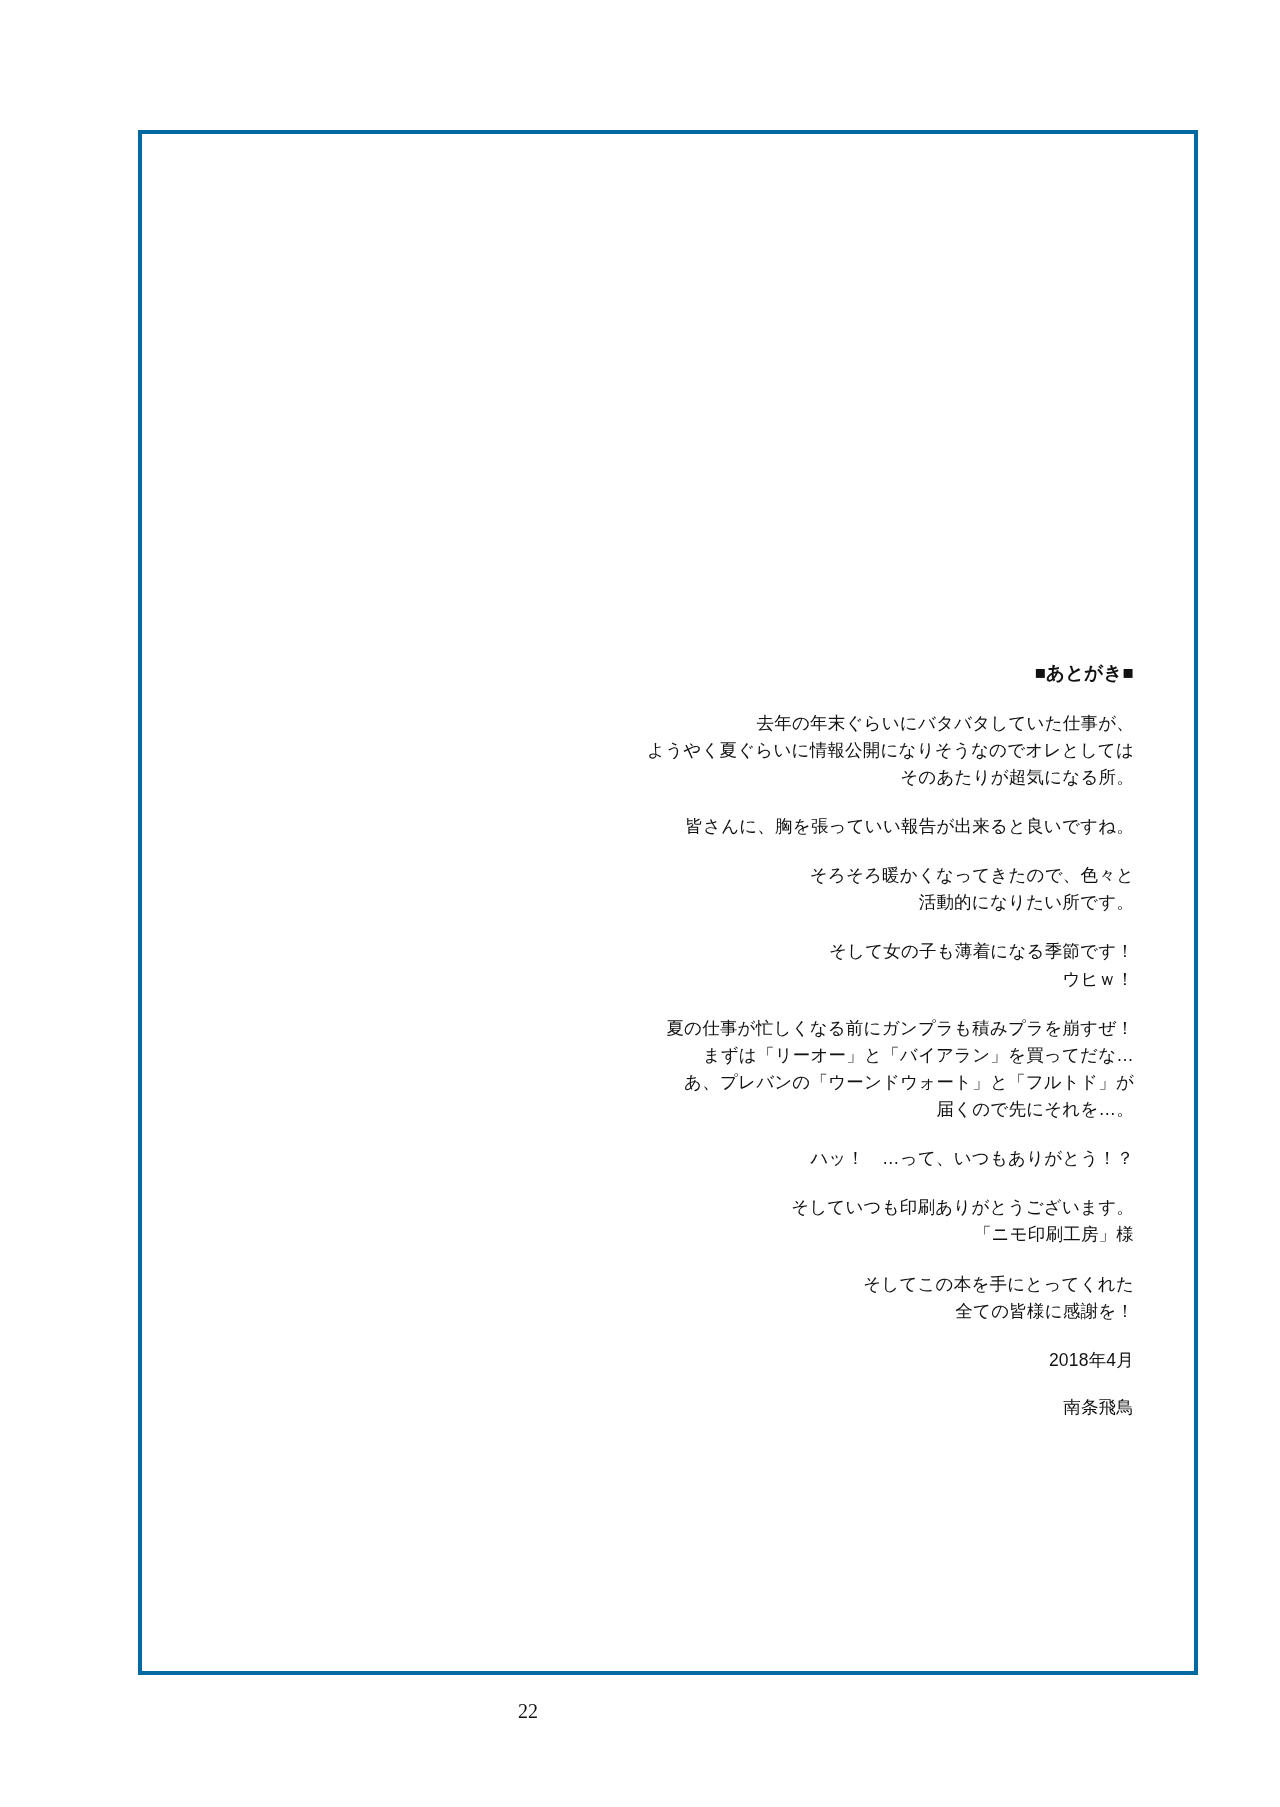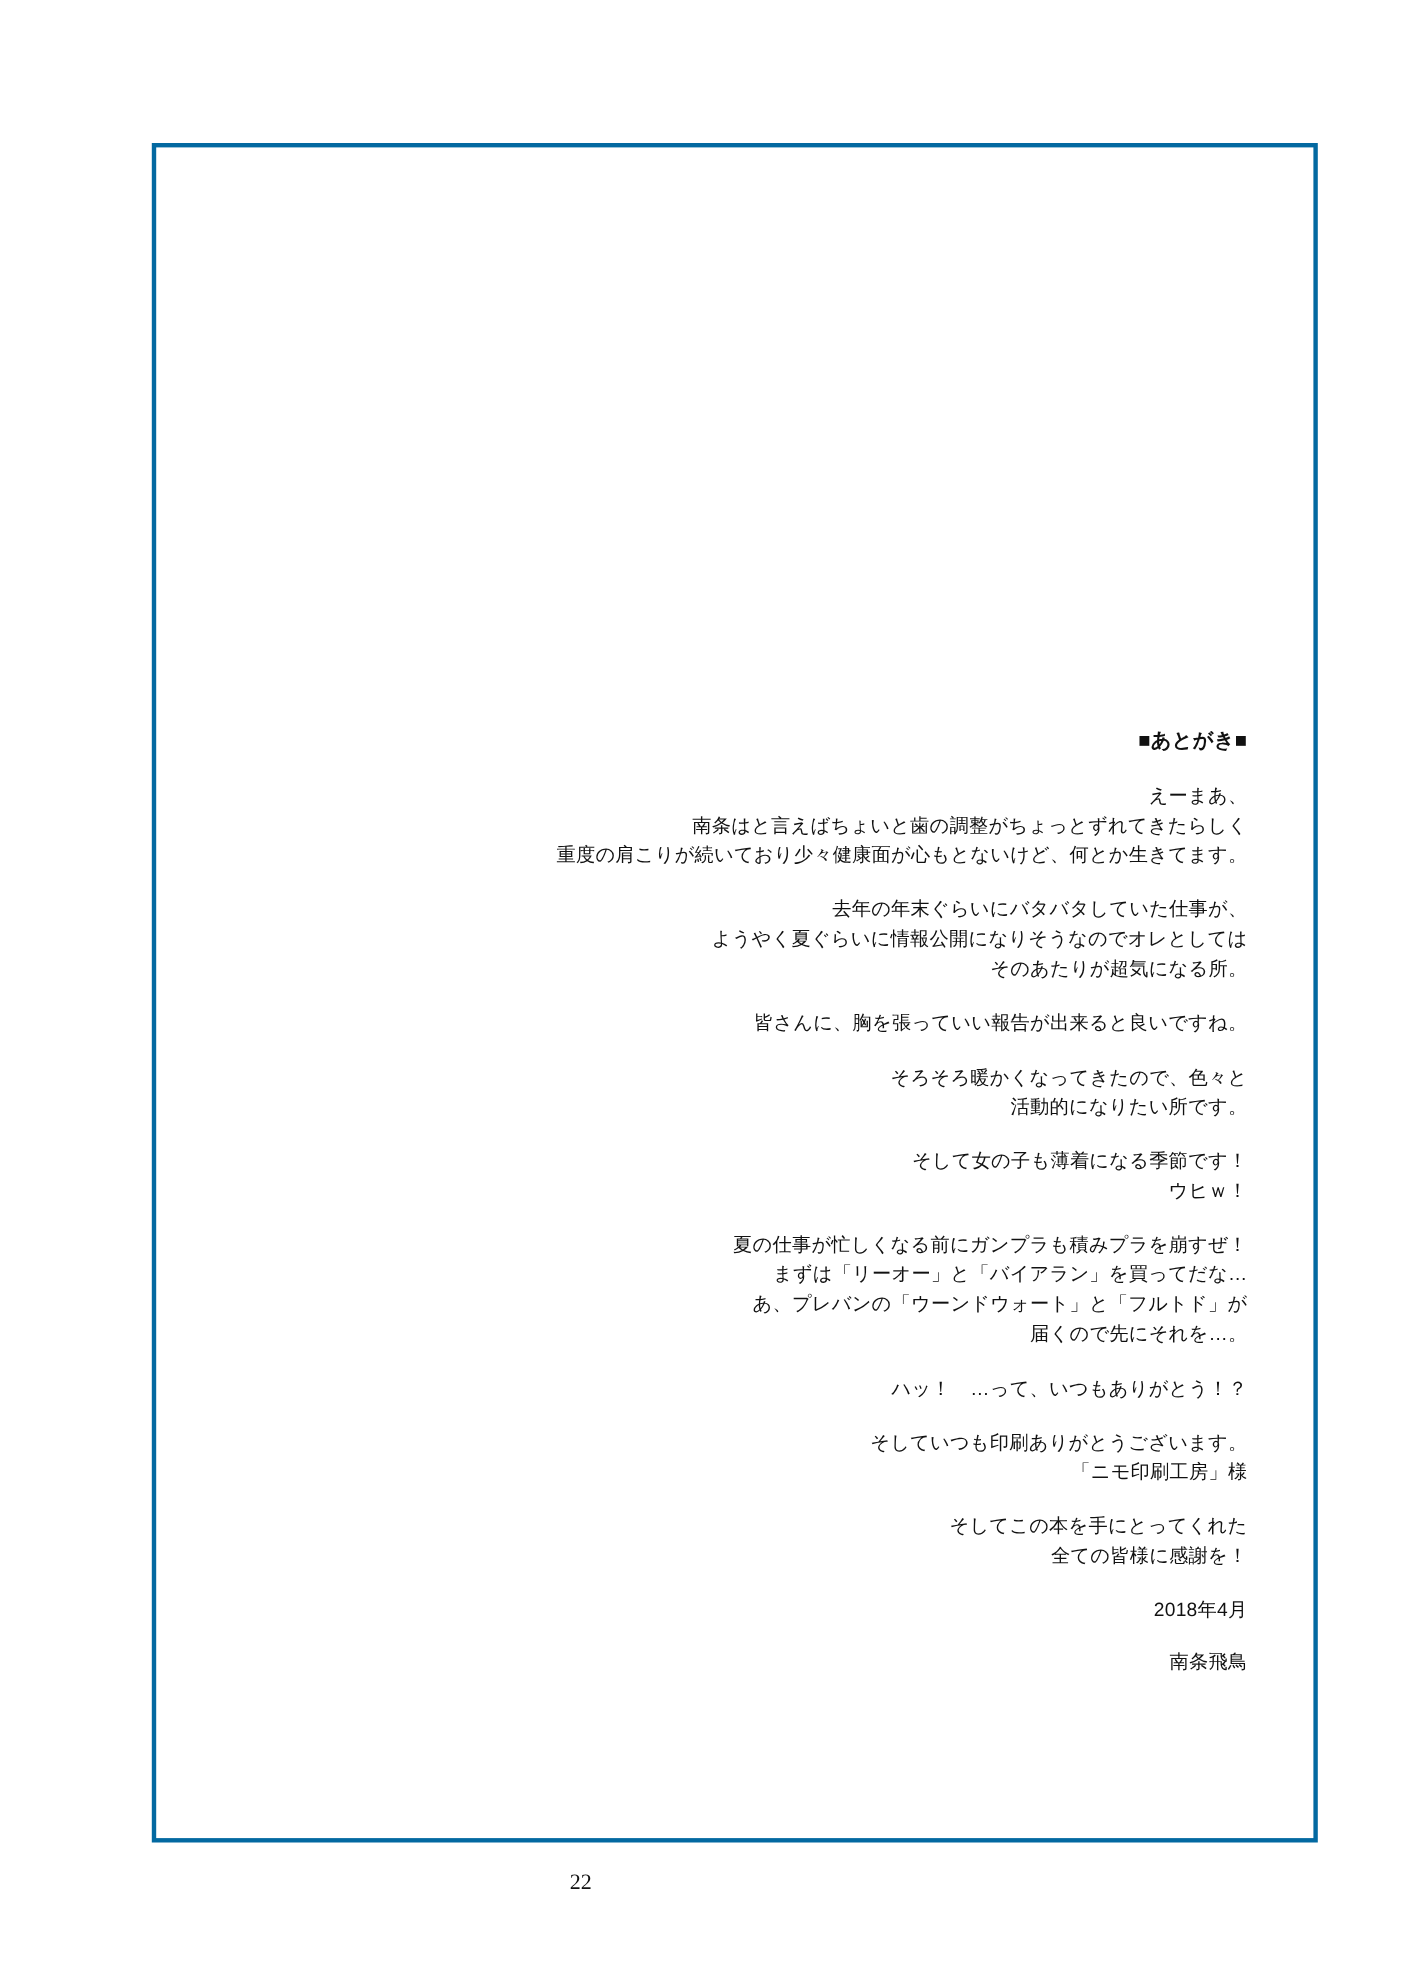--- a/index.html
+++ b/index.html
@@ -74,23 +74,20 @@
     font-family: "Liberation Serif", serif;
   }
 </style>
 </head>
 <body>
 
 <div class="page">
   <div class="frame">
     <div class="afterword">
       <div class="aw-title">■あとがき■</div>
-      <p class="para">えーまあ、
-南条はと言えばちょいと歯の調整がちょっとずれてきたらしく
-重度の肩こりが続いており少々健康面が心もとないけど、何とか生きてます。</p>
       <p class="para">去年の年末ぐらいにバタバタしていた仕事が、
 ようやく夏ぐらいに情報公開になりそうなのでオレとしては
 そのあたりが超気になる所。</p>
       <p class="para">皆さんに、胸を張っていい報告が出来ると良いですね。</p>
       <p class="para">そろそろ暖かくなってきたので、色々と
 活動的になりたい所です。</p>
       <p class="para">そして女の子も薄着になる季節です！
 ウヒｗ！</p>
       <p class="para">夏の仕事が忙しくなる前にガンプラも積みプラを崩すぜ！
 まずは「リーオー」と「バイアラン」を買ってだな…

